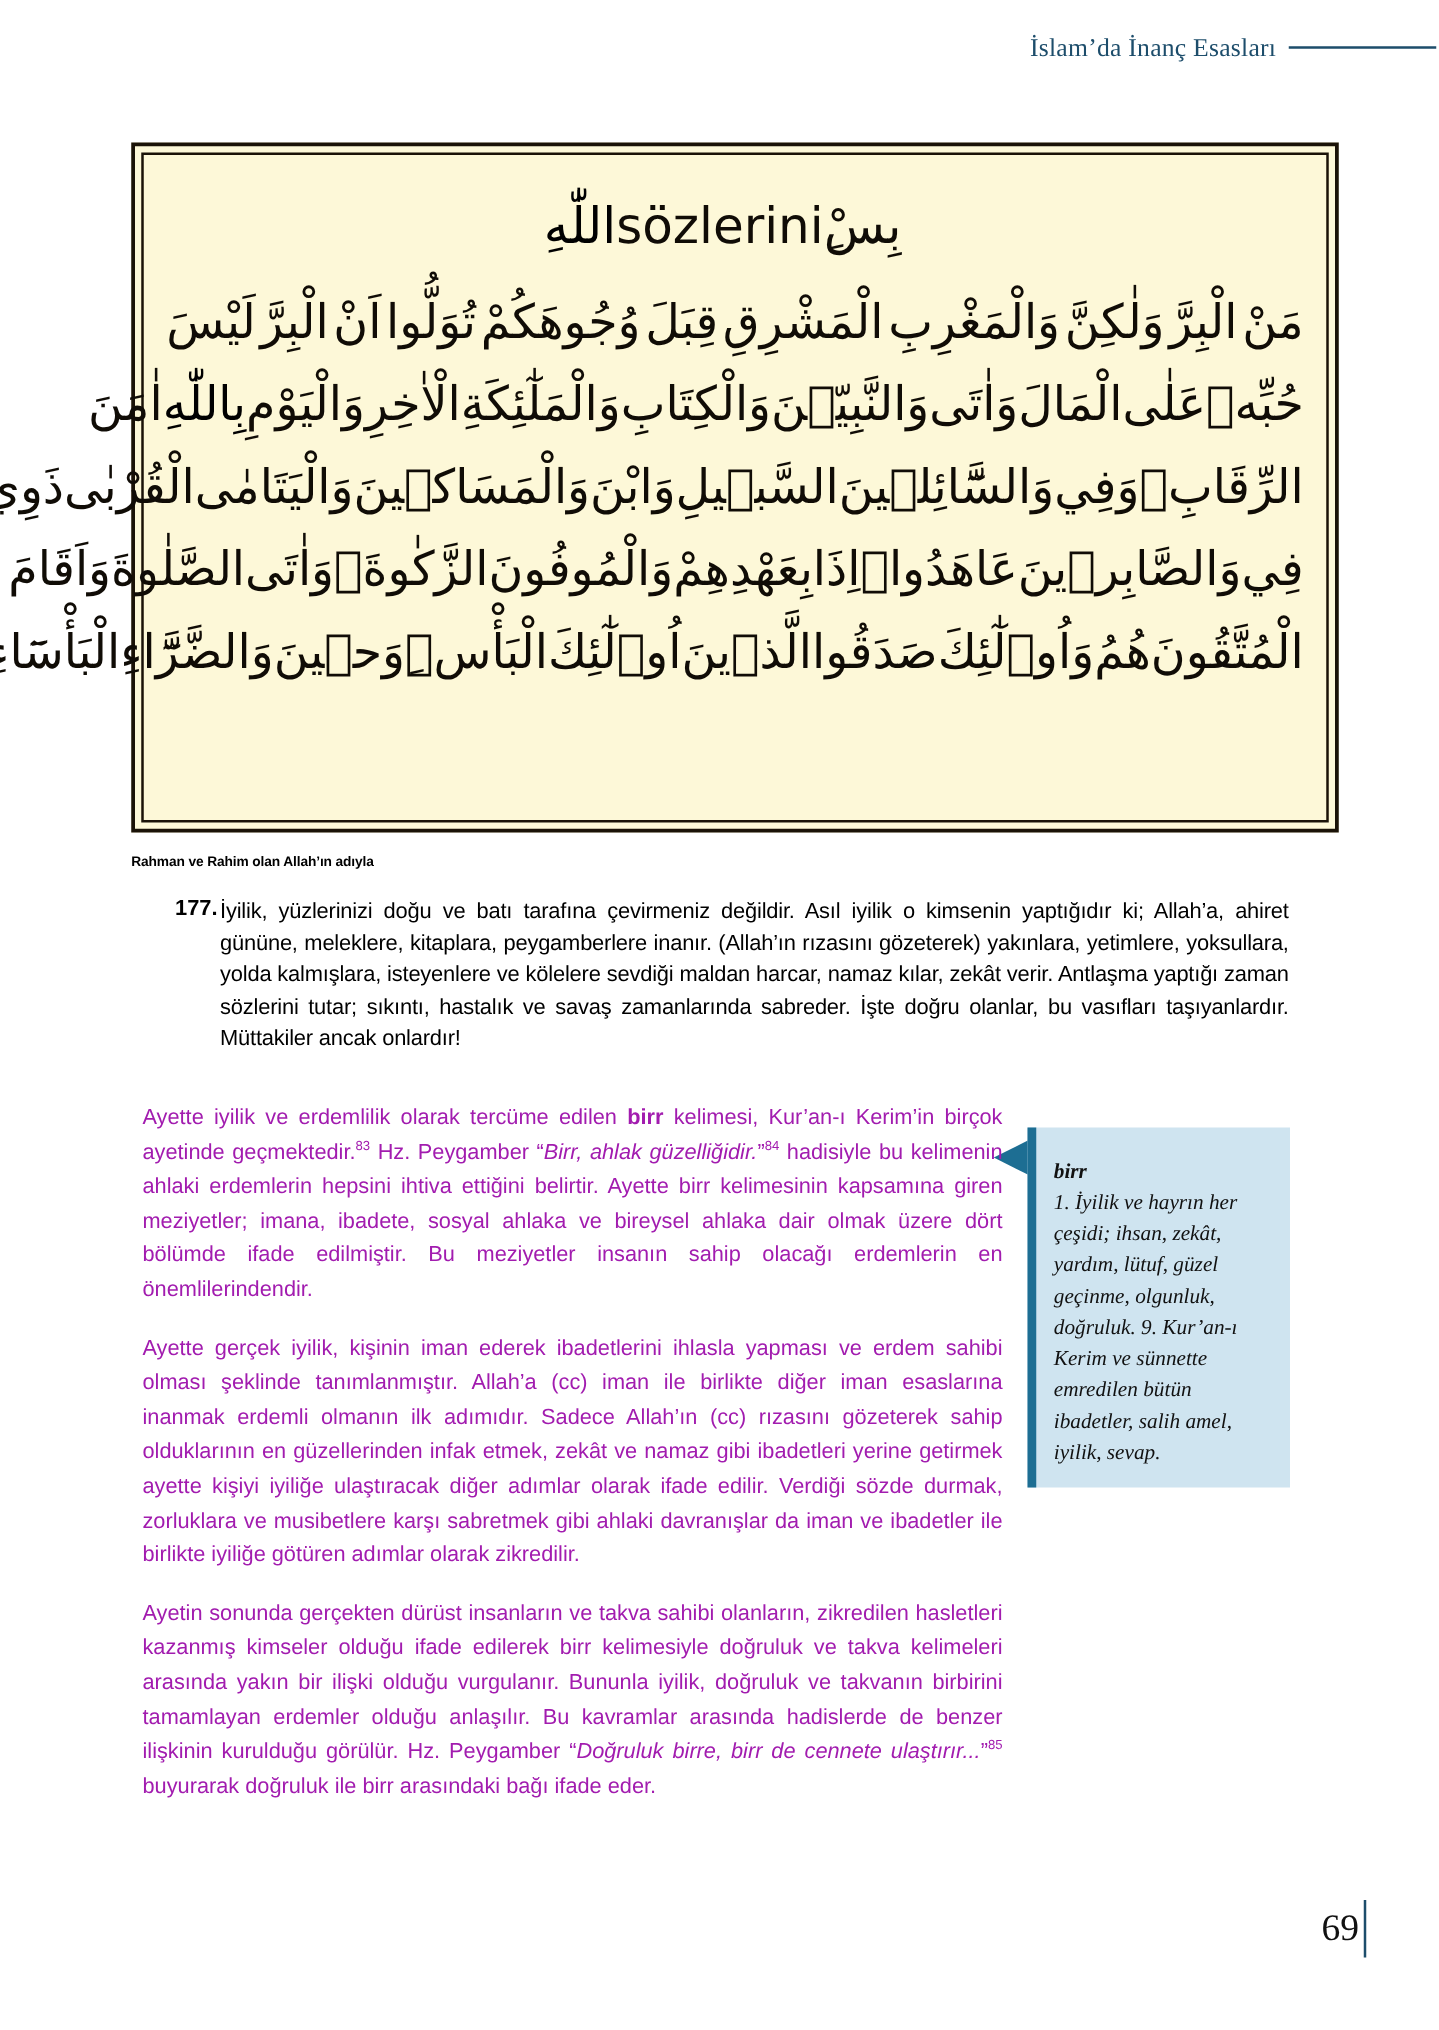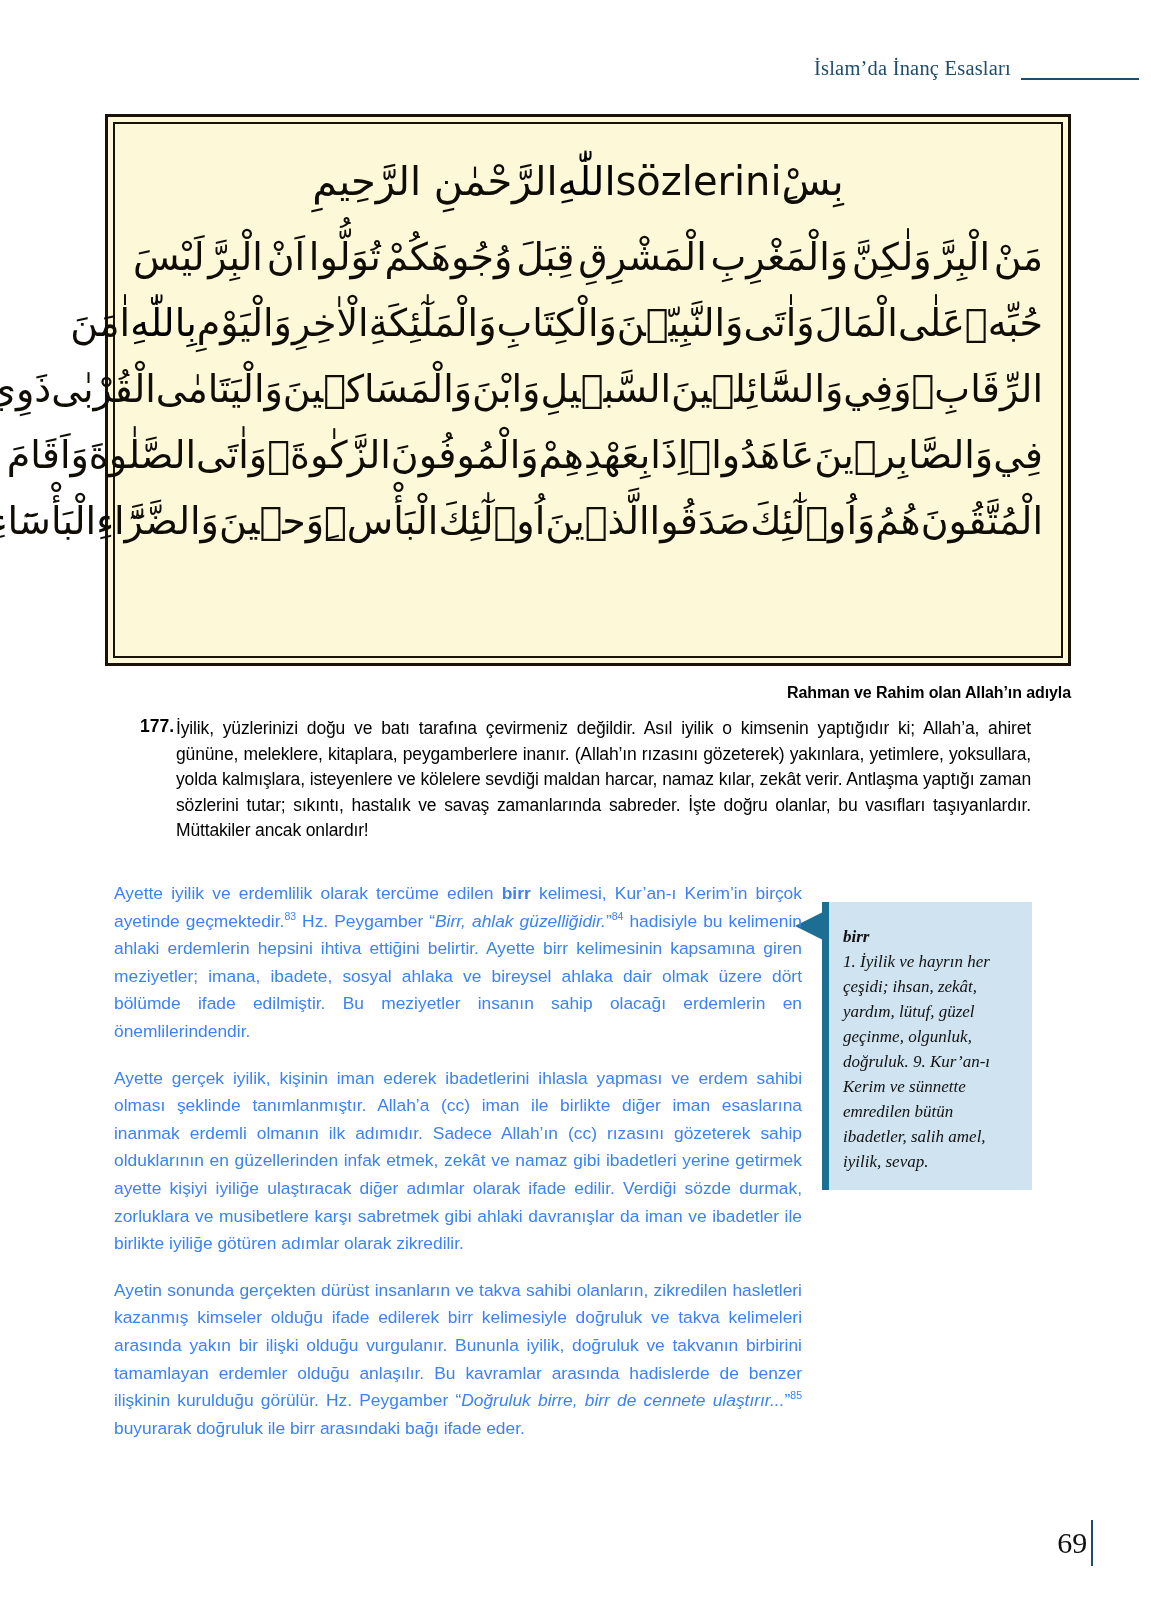--- a/index.html
+++ b/index.html
@@ -12,28 +12,28 @@
     height: 1624px;
     position: relative;
     font-family: "Liberation Sans", sans-serif;
     color: #000000;
     overflow: hidden;
   }
 
   
   .page-header {
     position: absolute;
-    top: 40px;
+    top: 28px;
     left: 0;
     right: 0;
     height: 40px;
     display: flex;
-    align-items: flex-end;
+    align-items: flex-start;
     justify-content: flex-end;
-    padding-right: 12px;
+    padding-right: 2px;
   }
   .header-title {
     font-family: "Liberation Serif", serif;
     font-size: 20.5px;
     color: #1d4d6b;
     letter-spacing: 0.2px;
     white-space: nowrap;
   }
   .header-rule {
     width: 118px;
@@ -93,22 +93,22 @@
   }
   .ar-hl { color: #000000; }
   .ayah-word { display: inline-block; }
 
   
   .basmala-tr {
     position: absolute;
     left: 105px;
     top: 684px;
     width: 966px;
-    text-align: right;
-    font-size: 16px;
+    text-align: left;
+    font-size: 11px;
     font-weight: bold;
     font-stretch: condensed;
     letter-spacing: -0.1px;
   }
   .meal-block {
     position: absolute;
     left: 176px;
     top: 716px;
     width: 855px;
     font-size: 17.5px;
@@ -130,21 +130,21 @@
   
   .body-col {
     position: absolute;
     left: 114px;
     top: 880px;
     width: 688px;
     font-size: 17.4px;
     line-height: 27.6px;
     text-align: justify;
     text-justify: inter-word;
-    color: #3b82f6;
+    color: #a21caf;
   }
   .body-col p { margin: 0 0 19px 0; }
   .body-col p:last-child { margin-bottom: 0; }
   .wrap-float {
     float: right;
     width: 0px;
     height: 322px;
   }
   .b { font-weight: bold; }
   .i { font-style: italic; }
@@ -223,21 +223,20 @@
   <span class="header-title">İslam’da İnanç Esasları</span>
   <span class="header-rule"></span>
 </div>
 
 <div class="ayah-box">
   <div class="ayah-inner">
 
     <div class="ayah-line basmala">
       <span>بِسْsözleriniِ </span>
         <span class="ar-hl">اللّٰهِ</span>
-        <span> الرَّحْمٰنِ الرَّحِيمِ</span>
     </div>
 
     <div class="ayah-line justified" id="ayah-line-1">
         <span class="ayah-word">مَنْ</span>
         <span class="ayah-word">الْبِرَّ</span>
         <span class="ayah-word">وَلٰكِنَّ</span>
         <span class="ayah-word">وَالْمَغْرِبِ</span>
         <span class="ayah-word">الْمَشْرِقِ</span>
         <span class="ayah-word">قِبَلَ</span>
         <span class="ayah-word">وُجُوهَكُمْ</span>

